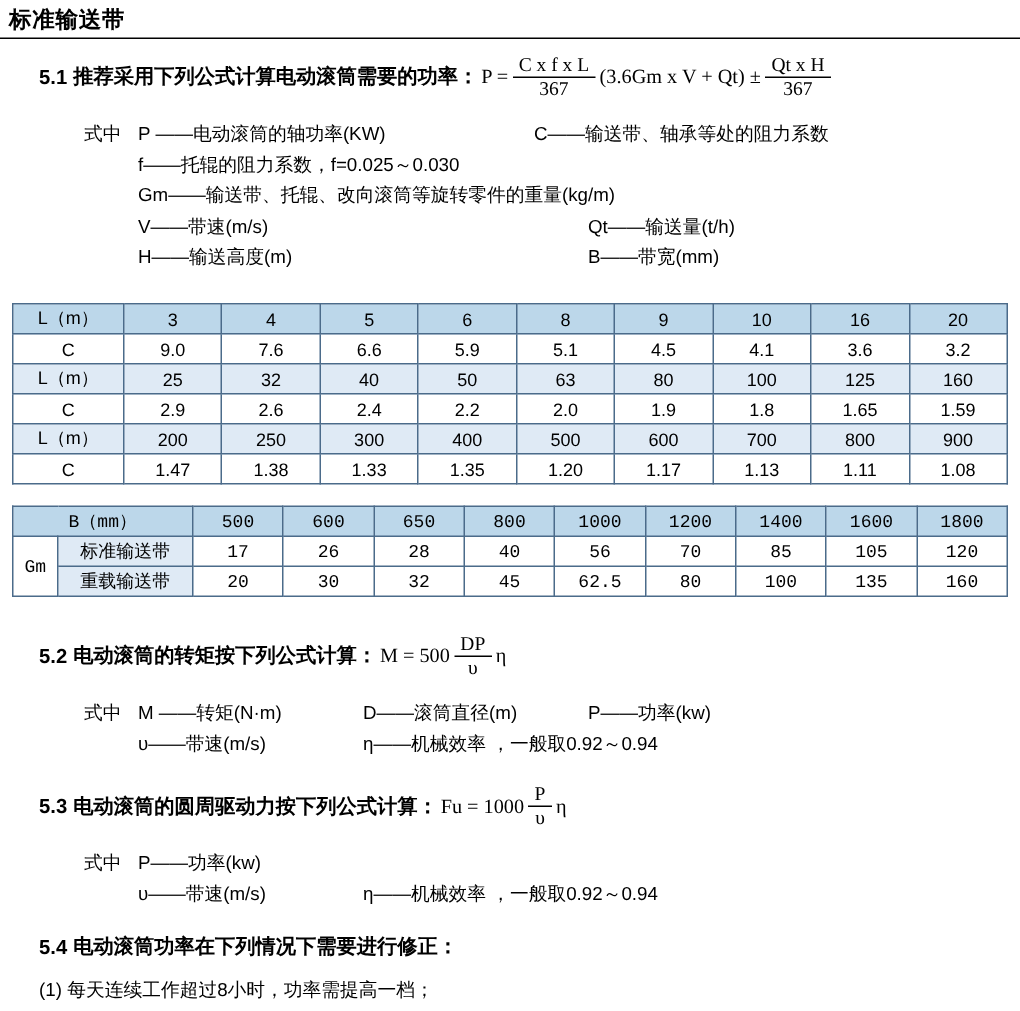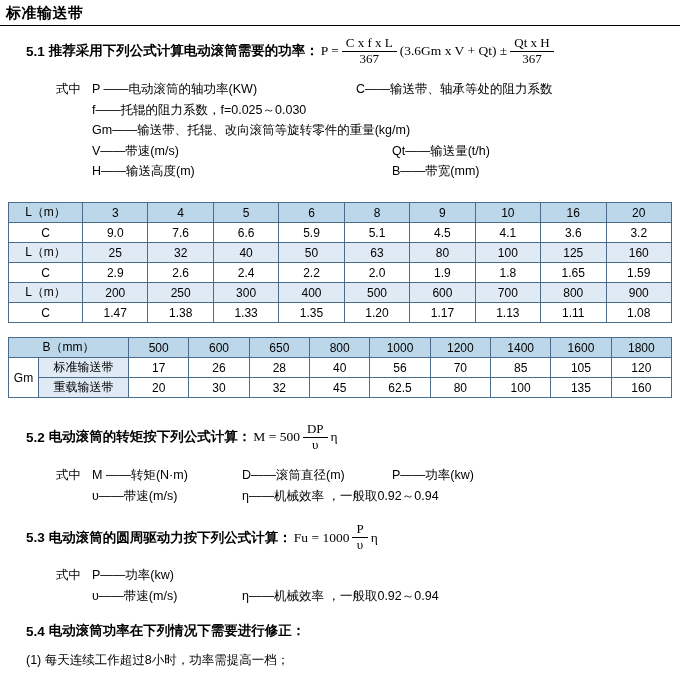--- a/index.html
+++ b/index.html
@@ -104,21 +104,21 @@
   tr.alt td { background: #dfeaf5; }
   tr.plain td { background: #ffffff; }
   td.lab { background: #ffffff; }
   td.lab-blue { background: #bcd7ea; }
 
   .t1 { margin-bottom: 14px; }
 
   table.grid2 {
     border-collapse: collapse;
     width: 664px;
-    font-family: Liberation Sans, sans-serif;
+    font-family: Liberation Mono, monospace;
     font-size: 12px;
     table-layout: fixed;
   }
   table.grid2 td {
     border: 1px solid #4b6b8a;
     text-align: center;
     height: 19px;
     padding: 0;
   }
 

